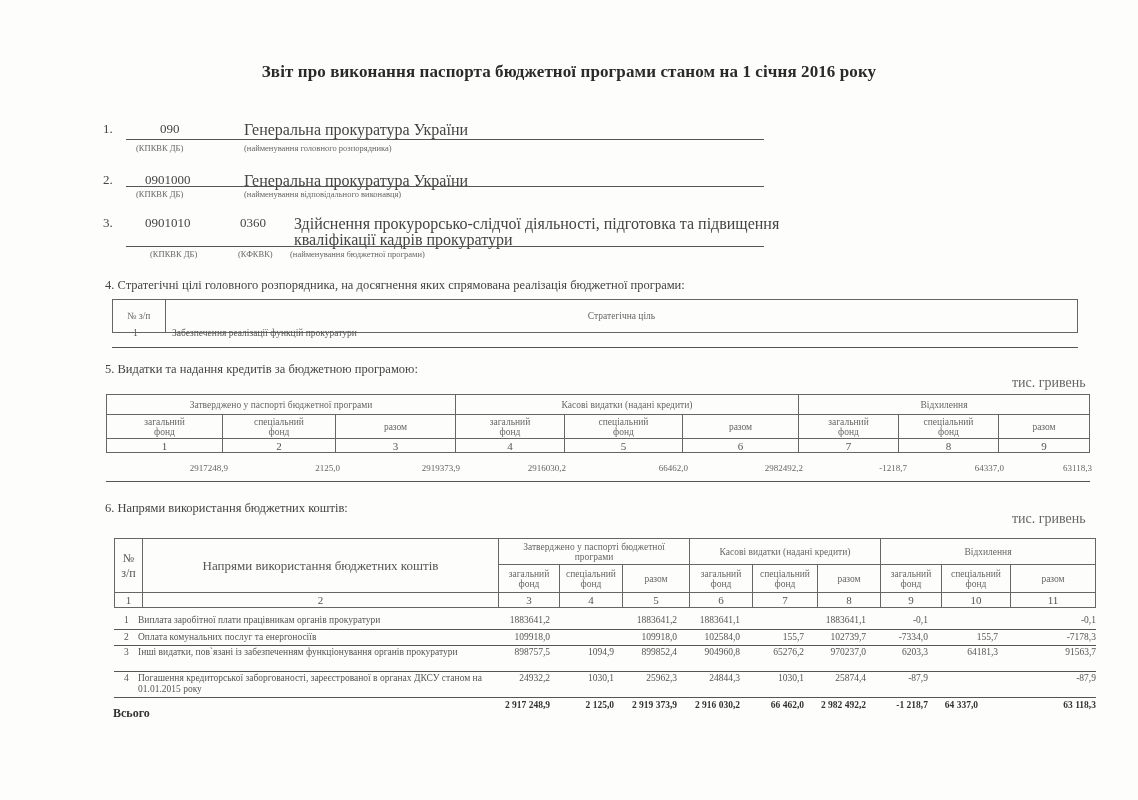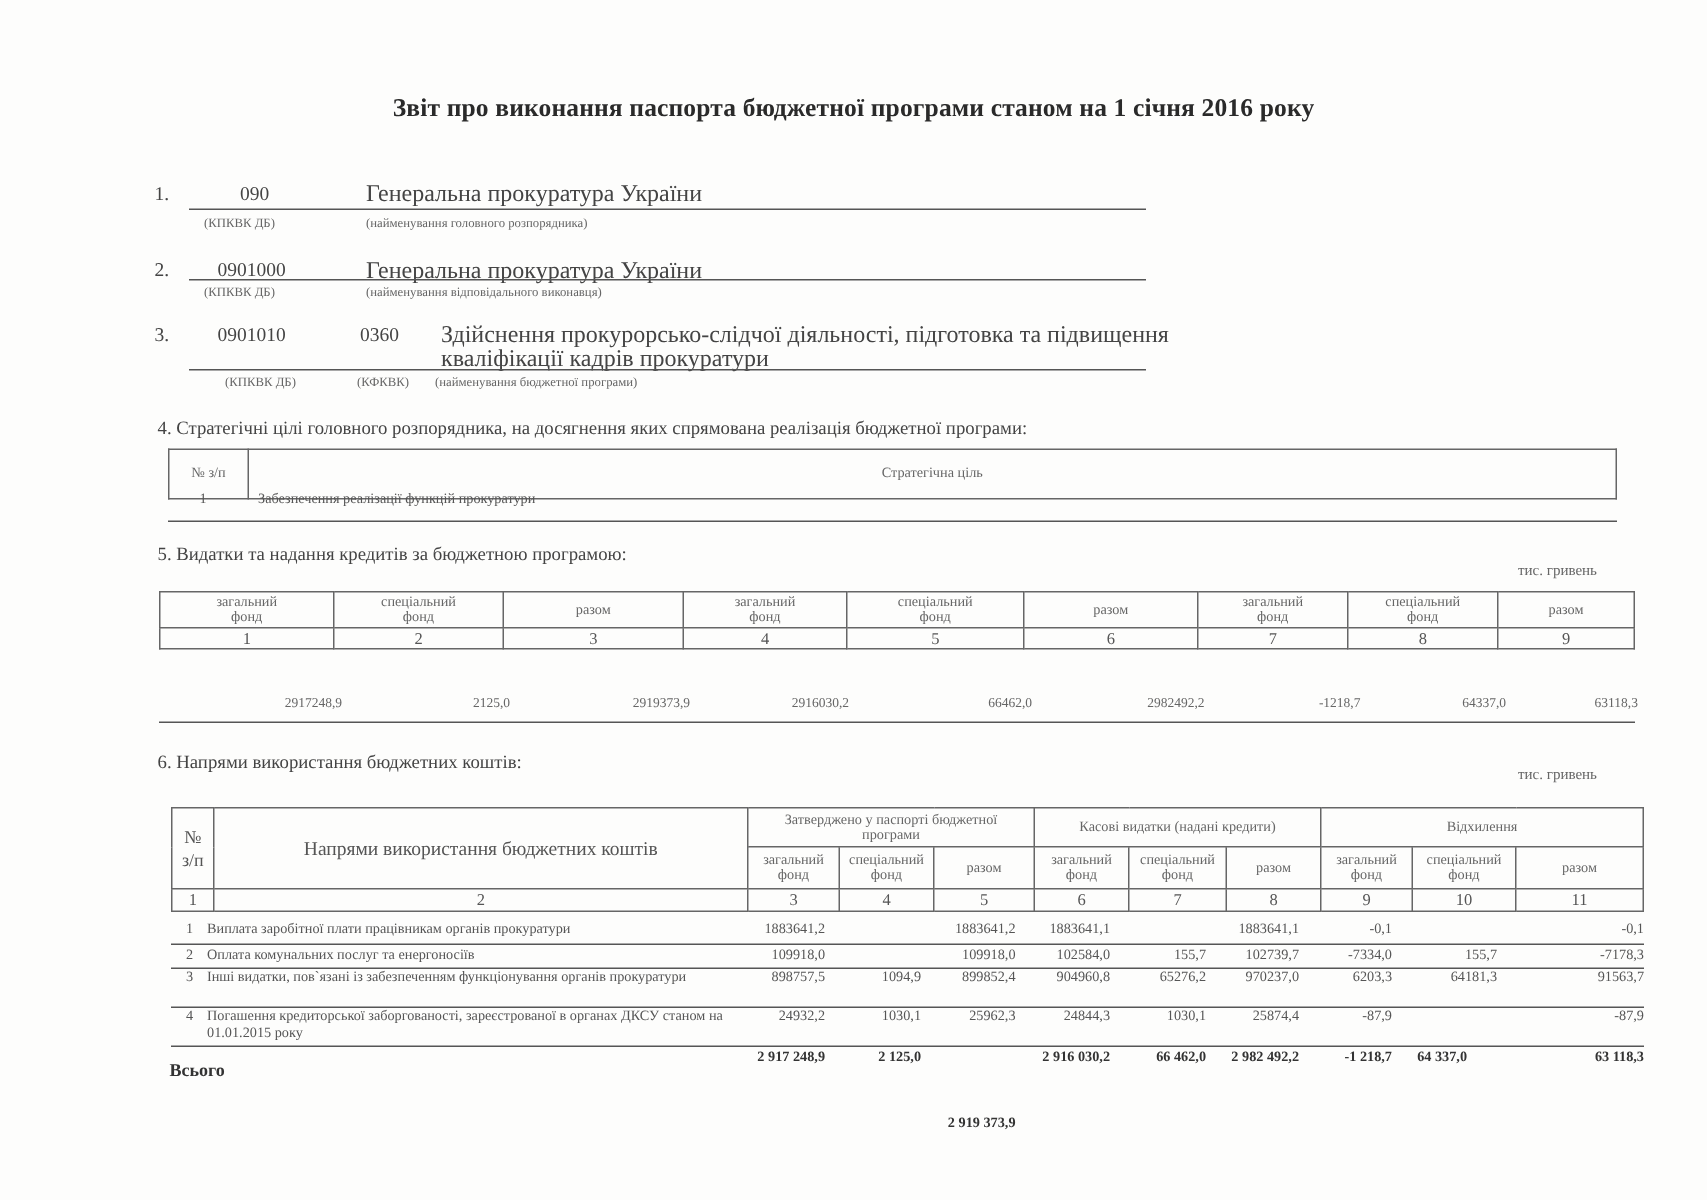--- a/index.html
+++ b/index.html
@@ -15,21 +15,21 @@
     left: 0; width: 1138px; top: 62px; text-align: center;
     font-weight: bold; font-size: 17px; color: #2a2a2a;
     letter-spacing: 0.1px;
   }
   .sec-num { font-size: 13px; color: #444; }
   .code { font-size: 13px; color: #444; }
   .name { font-size: 16px; color: #444; }
   .sub { font-size: 8.5px; color: #666; }
   .rule { height: 0; border-top: 1.6px solid #555; }
   .heading { font-size: 12.5px; color: #444; }
-  .unit { font-size: 10px; color: #666; }
+  .unit { font-size: 14px; color: #666; }
 
   table.grid { border-collapse: collapse; position: absolute; }
   table.grid td {
     border: 1.3px solid #666; padding: 0; text-align: center;
     font-size: 9.5px; color: #666; line-height: 10px; vertical-align: middle;
   }
   table.grid td.big { font-size: 13px; color: #555; }
   table.grid td.num { font-size: 11px; color: #555; }
 
   .vals { position: absolute; font-size: 9px; color: #666; }
@@ -92,20 +92,25 @@
     <span style="position:absolute;left:60px">Забезпечення реалізації функцій прокуратури</span>
   </div>
   <div class="abs rule" style="left:112px;top:347px;width:966px"></div>
 </div>
 
 <div>
   <div class="abs heading" style="left:105px;top:362px">5.  Видатки та надання кредитів за бюджетною програмою:</div>
   <div class="abs unit" style="left:1012px;top:375px">тис. гривень</div>
   <table class="grid" style="left:106px;top:394px;width:984px">
     <tbody>
+        <tr style="height:20px">
+      <td colspan="3">Затверджено у паспорті бюджетної програми</td>
+      <td colspan="3">Касові видатки (надані кредити)</td>
+      <td colspan="3">Відхилення</td>
+    </tr>
     <tr style="height:24px">
       <td style="width:115px"><span>загальний</span><br><span>фонд</span></td>
       <td style="width:112px"><span>спеціальний</span><br><span>фонд</span></td>
       <td style="width:119px">разом</td>
       <td style="width:108px"><span>загальний</span><br><span>фонд</span></td>
       <td style="width:117px"><span>спеціальний</span><br><span>фонд</span></td>
       <td style="width:115px">разом</td>
       <td style="width:99px"><span>загальний</span><br><span>фонд</span></td>
       <td style="width:99px"><span>спеціальний</span><br><span>фонд</span></td>
       <td>разом</td>
@@ -229,21 +234,21 @@
         <span class="v" style="left: 608px; width: 80px;">1030,1</span>
         <span class="v" style="left: 670px; width: 80px;">25874,4</span>
         <span class="v" style="left: 732px; width: 80px;">-87,9</span>
         <span class="v" style="left: 802px; width: 80px;"></span>
         <span class="v" style="left: 900px; width: 80px;">-87,9</span>
       </div>
       <div class="abs rule" style="left: 114px; width: 982px; top: 697px; border-top-width: 1.2px;"></div>
       <div class="drow total" style="top: 700px;">
         <span class="v" style="left: 354px; width: 80px;">2 917 248,9</span>
         <span class="v" style="left: 418px; width: 80px;">2 125,0</span>
-        <span class="v" style="left: 481px; width: 80px; margin-top: 44px;">2 919 373,9</span>
+        <span class="v" style="left: 481px; width: 80px;">2 919 373,9</span>
         <span class="v" style="left: 544px; width: 80px;">2 916 030,2</span>
         <span class="v" style="left: 608px; width: 80px;">66 462,0</span>
         <span class="v" style="left: 670px; width: 80px;">2 982 492,2</span>
         <span class="v" style="left: 732px; width: 80px;">-1 218,7</span>
         <span class="v" style="left: 802px; width: 60px;">64 337,0</span>
         <span class="v" style="left: 900px; width: 80px;">63 118,3</span>
       </div>
     </div>
 
   <div class="abs total-label" style="left:113px;top:706px">Всього</div>

